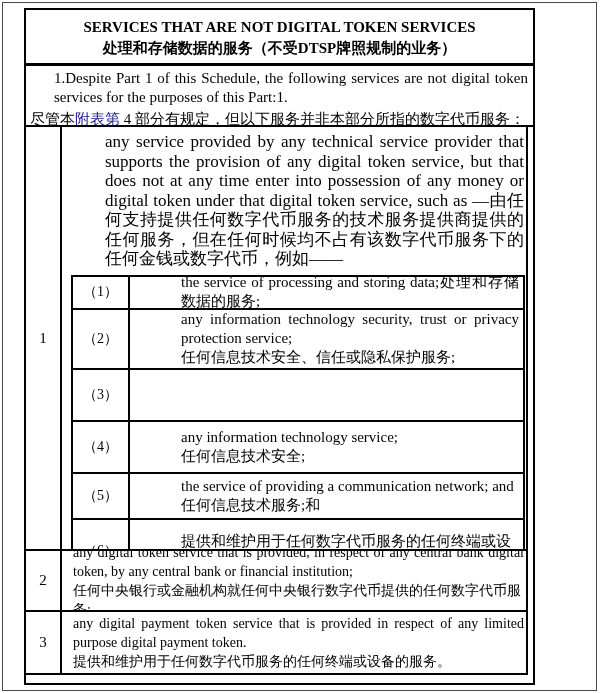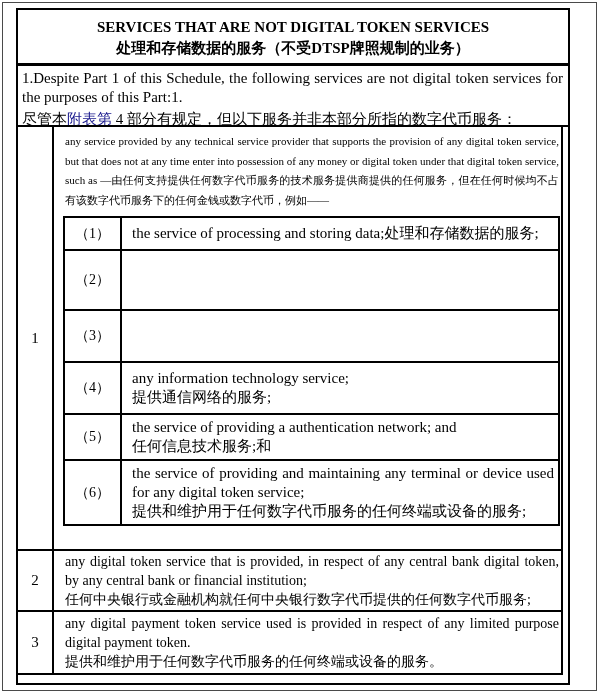--- a/index.html
+++ b/index.html
@@ -17,22 +17,22 @@
   }
   .frame {
     position: absolute;
     left: 2px; top: 2px;
     width: 595px; height: 689px;
     border: 1px solid #4a4a4a;
     pointer-events: none;
   }
   .tablebox {
     position: absolute;
-    left: 16px; top: 8px;
-    width: 554px; height: 677px;
+    left: 24px; top: 8px;
+    width: 511px; height: 677px;
     border: 2px solid #000;
     background: #fff;
   }
   
   .title-cell {
     height: 56px;
     border-bottom: 3px solid #000;
     text-align: center;
     font-weight: bold;
     font-size: 15px;
@@ -41,21 +41,21 @@
     overflow: hidden;
   }
   
   .intro-cell {
     height: 61px;
     border-bottom: 2px solid #000;
     padding: 3px 5px 0 4px;
     font-size: 15px;
     overflow: hidden;
   }
-  .intro-en { text-align: justify; line-height: 19px; }
+  .intro-en { text-align: justify; line-height: 19px; margin-left: 24px; }
   .intro-zh { line-height: 21px; margin-top: 2px; }
   .link {
     color: #18188c;
     cursor: pointer;
   }
   
   .body { margin-right: 5px; }
   .row {
     display: flex;
     border-bottom: 2px solid #000;
@@ -72,22 +72,23 @@
     display: flex;
     align-items: center;
     justify-content: center;
     font-size: 15px;
   }
   .row-content { flex: 1; min-width: 0; overflow: hidden; }
   .row-1 .row-content { padding-top: 5px; }
   .para {
     padding: 0 2px 0 11px;
     text-align: justify;
-    font-size: 11px;
+    font-size: 17px;
     line-height: 19.5px;
+    margin-left: 32px;
   }
   .row-content.simple {
     display: flex;
     flex-direction: column;
     justify-content: center;
     padding: 0 2px 0 11px;
     font-size: 14px;
     line-height: 19px;
   }
   .row-content.simple .en { text-align: justify; }
@@ -120,20 +121,21 @@
   .subcontent {
     flex: 1;
     min-width: 0;
     display: flex;
     flex-direction: column;
     justify-content: center;
     padding: 0 4px 0 10px;
     font-size: 15px;
     line-height: 19px;
     overflow: hidden;
+    margin-left: 41px;
   }
   .subcontent .en { text-align: justify; }
 </style>
 </head>
 <body>
 
 <div class="page">
   <div class="frame"></div>
 
   <div class="tablebox">
@@ -161,66 +163,67 @@
               <div class="subnum">（1）</div>
               <div class="subcontent">
                 <div class="en">the service of processing and storing data;处理和存储数据的服务;</div>
                 <div class="zh"></div>
               </div>
             </div>
 
             <div class="subrow">
               <div class="subnum">（2）</div>
               <div class="subcontent">
+                <div class="en">any information technology security, trust or privacy protection service;</div>
+                <div class="zh">任何信息技术安全、信任或隐私保护服务;</div>
               </div>
             </div>
 
             <div class="subrow">
               <div class="subnum">（3）</div>
             </div>
 
             <div class="subrow">
               <div class="subnum">（4）</div>
               <div class="subcontent">
                 <div class="en">any information technology service;</div>
-                <div class="zh">提供通信网络的服务;</div>
+                <div class="zh">任何信息技术安全;</div>
               </div>
             </div>
 
             <div class="subrow">
               <div class="subnum">（5）</div>
               <div class="subcontent">
-                <div class="en">the service of providing a authentication network; and</div>
+                <div class="en">the service of providing a communication network; and</div>
                 <div class="zh">任何信息技术服务;和</div>
               </div>
             </div>
 
             <div class="subrow">
               <div class="subnum">（6）</div>
               <div class="subcontent">
-                <div class="en">the service of providing and maintaining any terminal or device used for any digital token service;</div>
                 <div class="zh">提供和维护用于任何数字代币服务的任何终端或设备的服务;</div>
               </div>
             </div>
 
           </div>
         </div>
       </div>
 
       <div class="row row-2">
         <div class="row-num">2</div>
         <div class="row-content simple">
           <div class="en">any digital token service that is provided, in respect of any central bank digital token, by any central bank or financial institution;</div>
           <div class="zh">任何中央银行或金融机构就任何中央银行数字代币提供的任何数字代币服务;</div>
         </div>
       </div>
 
       <div class="row row-3">
         <div class="row-num">3</div>
         <div class="row-content simple">
-          <div class="en">any digital payment token service used is provided in respect of any limited purpose digital payment token.</div>
+          <div class="en">any digital payment token service that is provided in respect of any limited purpose digital payment token.</div>
           <div class="zh">提供和维护用于任何数字代币服务的任何终端或设备的服务。</div>
         </div>
       </div>
 
     </div>
   </div>
 </div>
 
 </body></html>

